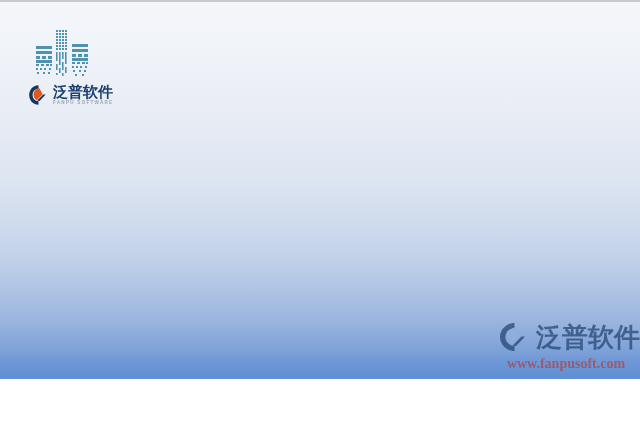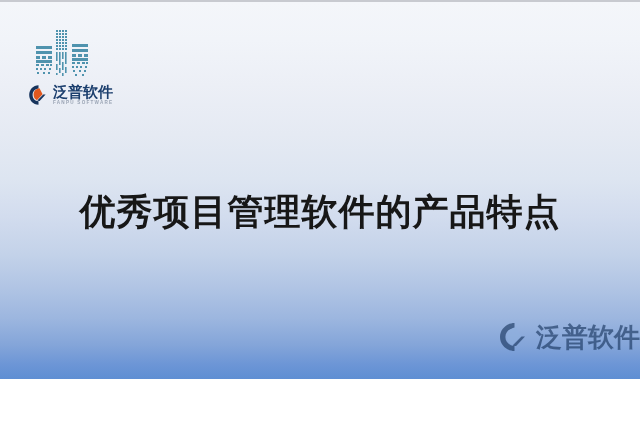--- a/index.html
+++ b/index.html
@@ -252,28 +252,28 @@
         </svg>
       </span>
       <span class="wm-text">
         <span class="wm-cn">泛普软件</span>
         <span class="wm-en">FANPU SOFTWARE</span>
       </span>
     </div>
 
   </div>
 
-  <div class="title">优秀项目管理软件的产品特点</div>
 
   <div class="watermark">
     <div class="wm-row">
       <span class="wm-big-mark">
         <svg width="34" height="32" viewBox="0 0 34 32" xmlns="http://www.w3.org/2000/svg">
           <path d="M16.5 2 C8.5 2 2 8.3 2 16 C2 23.7 8.5 30 16.5 30 L16.5 24.8 C11.4 24.8 7.4 20.9 7.4 16 C7.4 11.1 11.4 7.2 16.5 7.2 Z" fill="#16335c"></path>
           <path d="M18.2 6.3 C12.9 6.6 9.0 11.0 9.2 16.2 C9.4 19.6 11.3 22.5 14.1 24.0 L22.7 15.0 Z" fill="#8fb0de"></path>
           <path d="M14.6 24.4 C15.7 24.9 16.9 25.1 18.1 25.0 L27.0 15.6 L23.5 15.6 Z" fill="#16335c"></path>
         </svg>
       </span>
       <span class="wm-big-cn">泛普软件</span>
     </div>
+    <div class="wm-url">www.fanpusoft.com</div>
   </div>
 
 </div>
 
 </body></html>

